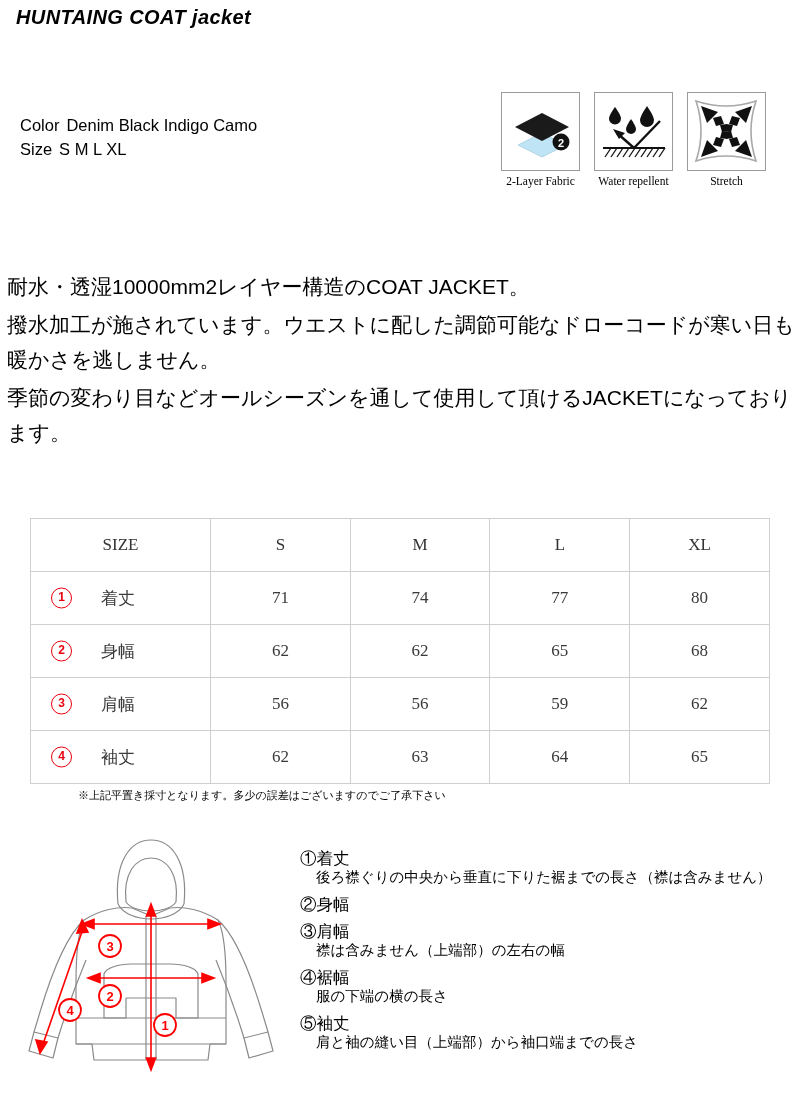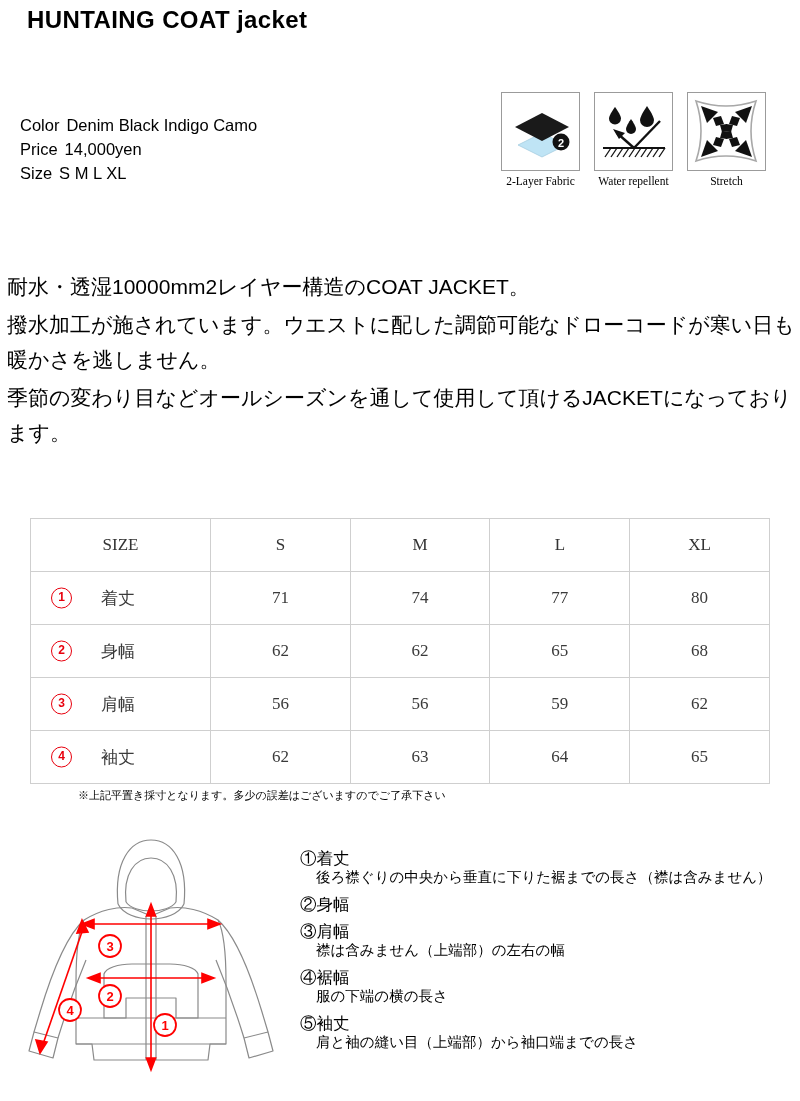--- a/index.html
+++ b/index.html
@@ -12,24 +12,25 @@
     height: 1101px;
     position: relative;
     font-family: "Liberation Sans", sans-serif;
     color: #000000;
     overflow: hidden;
   }
 
   
   #product-title {
     position: absolute;
-    left: 27px;
+    left: 16px;
     top: 6px;
-    font-size: 24px;
+    font-size: 20px;
     font-weight: bold;
+    font-style: italic;
     letter-spacing: 0.4px;
     white-space: nowrap;
   }
 
   
   #spec-block {
     position: absolute;
     left: 20px;
     top: 113px;
     font-size: 16.5px;
@@ -167,23 +168,20 @@
   }
 </style>
 </head>
 <body>
 
 <div id="product-title">HUNTAING COAT jacket</div>
 
 <div id="spec-block">
   <div class="spec-row">
     <span class="spec-key">Color</span><span class="spec-val">Denim Black Indigo  Camo</span>
-  </div>
-  <div class="spec-row">
-    <span class="spec-key">Price</span><span class="spec-val">14,000yen</span>
   </div>
   <div class="spec-row">
     <span class="spec-key">Size</span><span class="spec-val">S M L XL</span>
   </div>
 </div>
 
 <div id="feature-badges">
 
   <div class="badge">
     <div class="badge-box">

